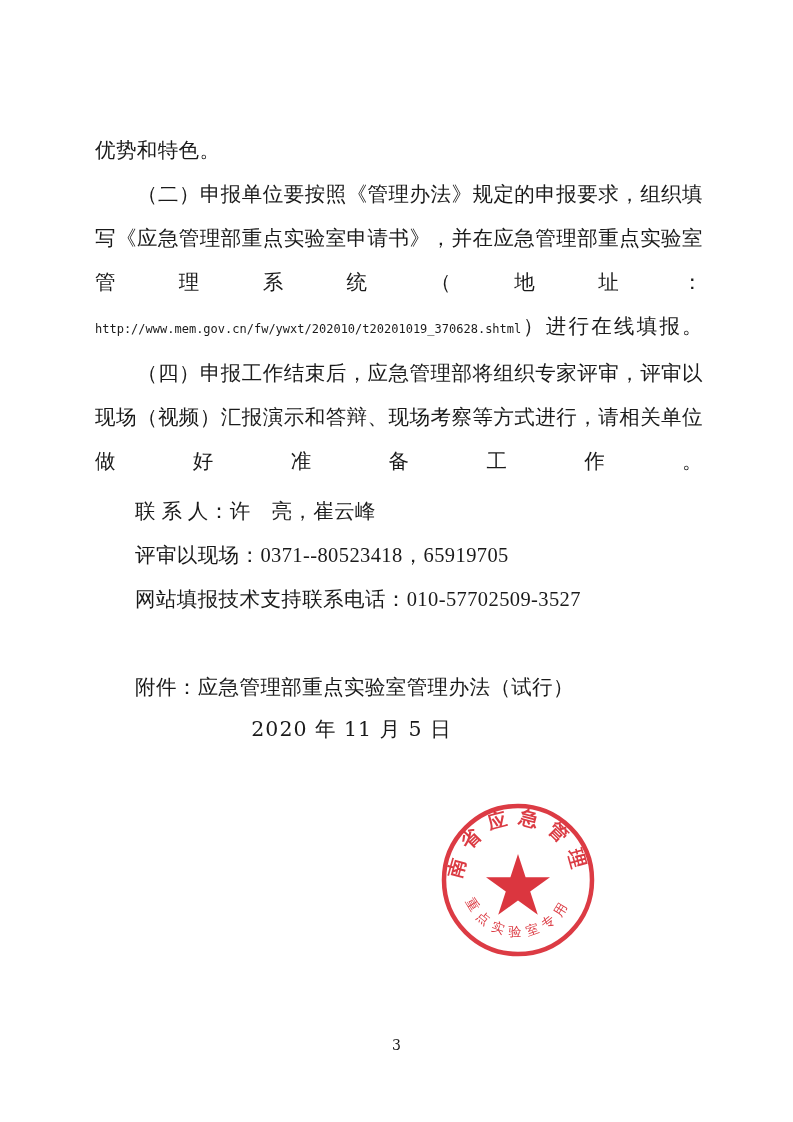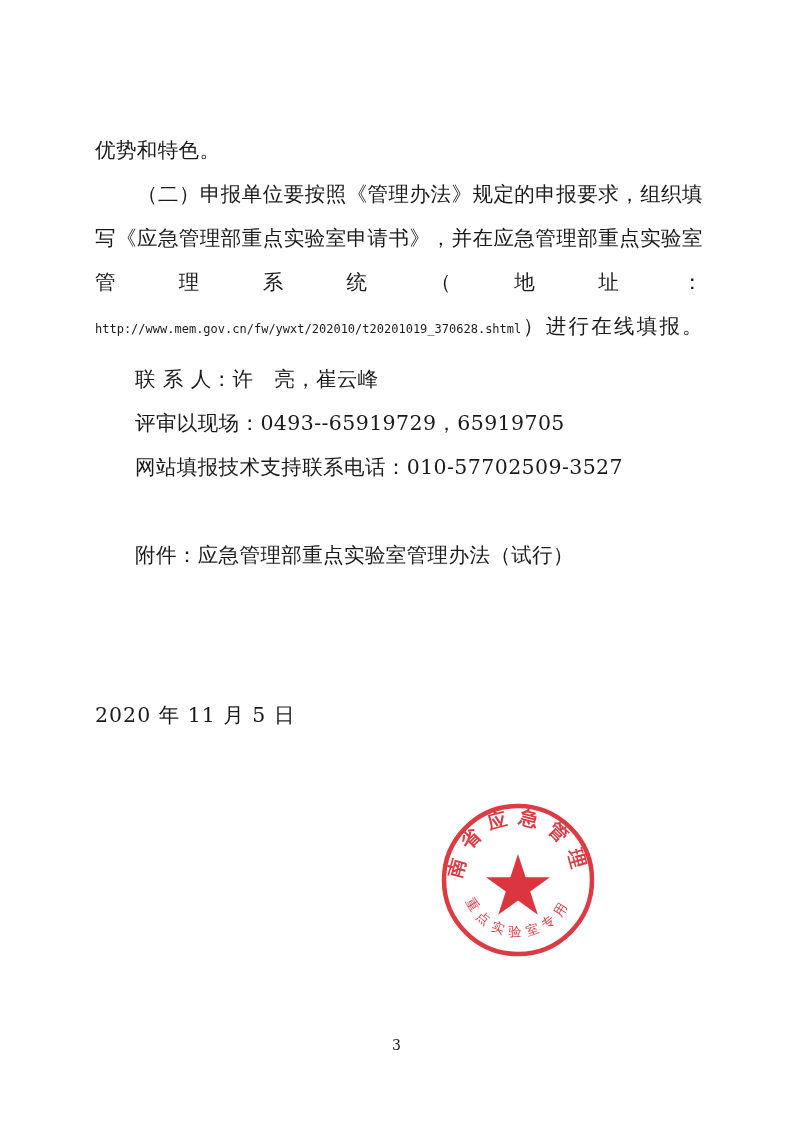--- a/index.html
+++ b/index.html
@@ -49,32 +49,32 @@
     font-size: 12px;
     letter-spacing: 0px;
   }
   .contact-block {
     margin-top: 6px;
     padding-left: 40px;
   }
   .contact-block p {
     text-align: right;
     text-align-last: left;
+    font-family: Liberation Serif, serif;
   }
   .attach-block {
     margin-top: 44px;
     padding-left: 40px;
   }
   .attach-block p {
     text-align: center;
     text-align-last: left;
   }
   .date-line {
-    margin-top: 118px;
-    text-align: left;
+    text-align: center;
     padding-right: 95px;
     font-size: 20.5px;
     line-height: 40px;
     letter-spacing: 1px;
   }
   
   .seal {
     position: absolute;
     left: 438px;
     top: 800px;
@@ -99,24 +99,25 @@
 
 <div class="page">
 
   <div class="body-area">
 
     <p>优势和特色。</p>
 
     <p class="indent just-full"><span>（二）申报单位要按照《管理办法》规定的申报要求，组织填写《应急管理部重点实验室申请书》，并在应急管理部重点实验室管理系统（地址：</span><span class="mono">http://www.mem.gov.cn/fw/ywxt/202010/t20201019_370628.shtml</span><span>）进行在线填报。</span></p>
 
 
+    <p class="indent just-full">（四）申报工作结束后，应急管理部将组织专家评审，评审以现场（视频）汇报演示和答辩、现场考察等方式进行，请相关单位做好准备工作。</p>
 
     <div class="contact-block">
       <p><span>联 系 人：</span><span>许　亮，崔云峰</span></p>
-      <p><span>评审以现场：</span><span>0493--65919729，65919705</span></p>
+      <p><span>评审以现场：</span><span>0371--80523418，65919705</span></p>
       <p>网站填报技术支持联系电话：010-57702509-3527</p>
     </div>
 
     <div class="attach-block">
       <p><span>附件：</span><span>应急管理部重点实验室管理办法（试行）</span></p>
     </div>
 
     <div class="date-line">2020 年 11 月 5 日</div>
 
   </div>

